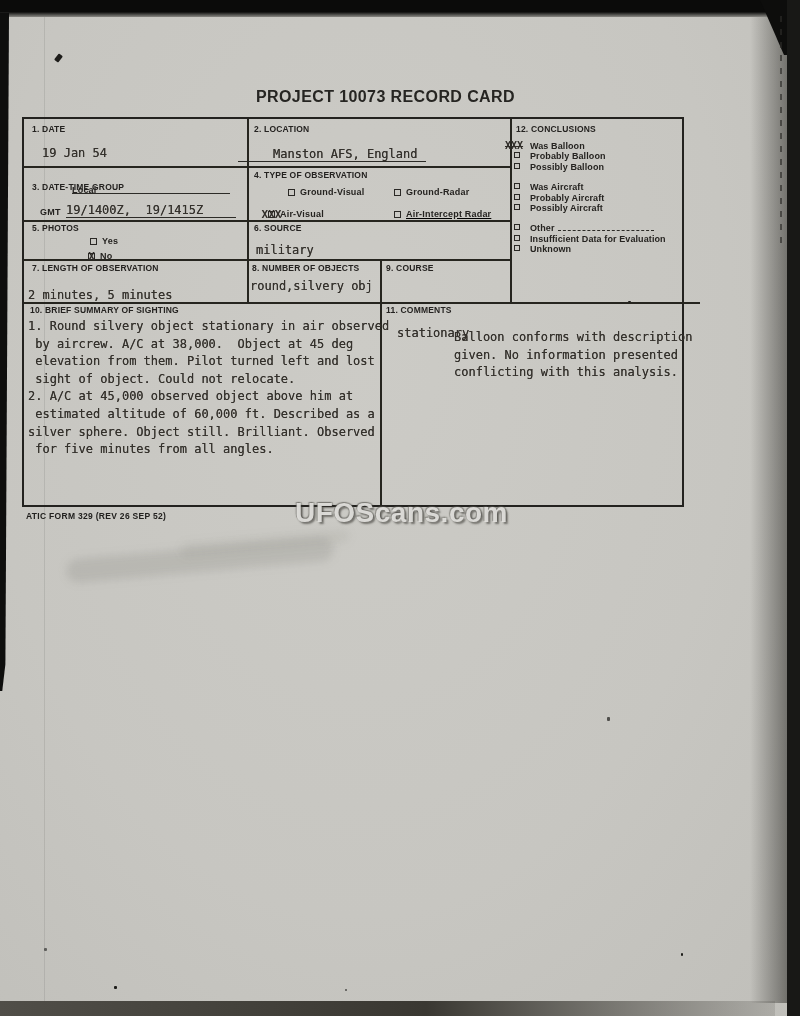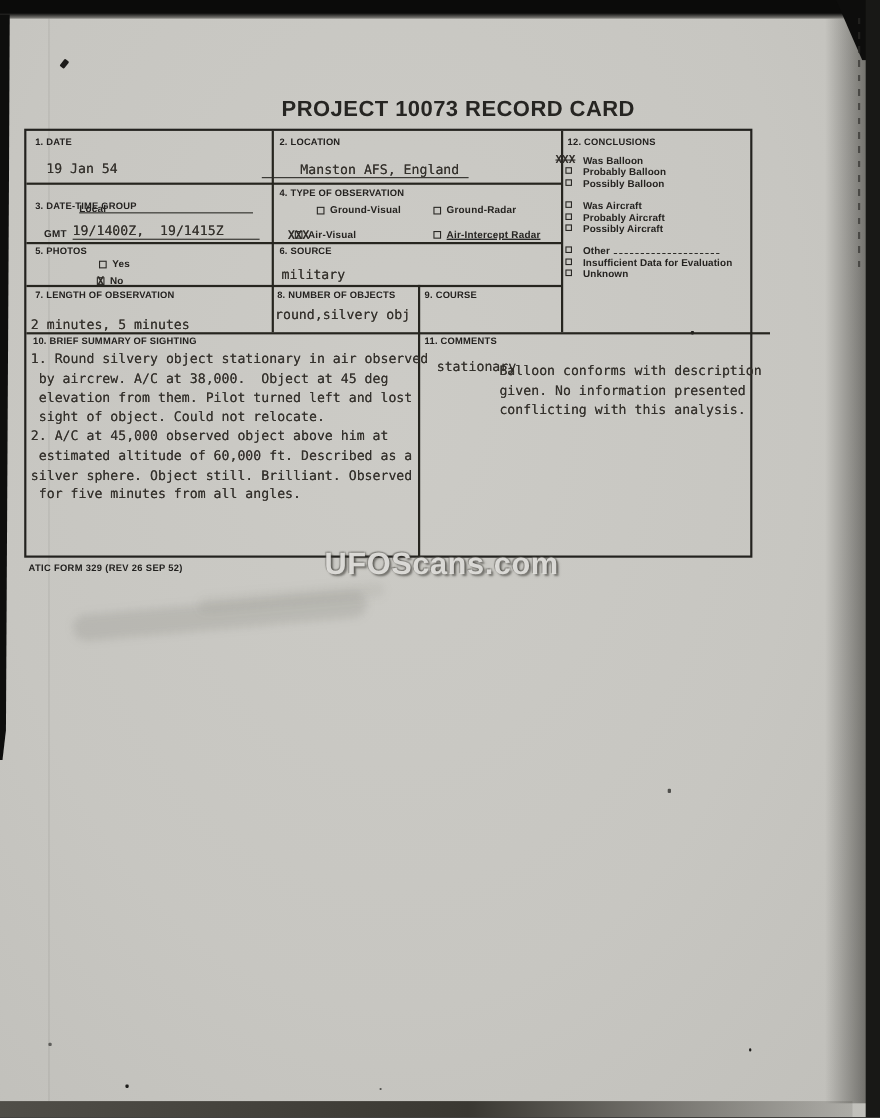--- a/index.html
+++ b/index.html
@@ -23,21 +23,21 @@
     background:repeating-linear-gradient(to bottom,#2c2b28 0 6px, transparent 6px 13px); opacity:.65; z-index:9; }
   .edge-bottom { position:absolute; left:0; top:1001px; width:775px; height:15px;
     background:linear-gradient(to right,#504e48 0%,#3a3832 55%, rgba(58,56,50,0.15) 100%); z-index:9; }
   .crease { position:absolute; left:44px; top:15px; width:1px; height:986px; background:rgba(60,58,54,0.12); z-index:1; }
   .smudge { position:absolute; left:66px; top:548px; width:268px; height:24px; background:rgba(88,86,80,0.14);
     transform:rotate(-5deg); border-radius:14px; filter:blur(4px); z-index:1; }
   .smudge2 { position:absolute; left:180px; top:536px; width:170px; height:14px; background:rgba(88,86,80,0.08);
     transform:rotate(-5deg); border-radius:10px; filter:blur(4px); z-index:1; }
   .speck { position:absolute; background:#1d1c1a; border-radius:1px; z-index:2; }
   
-  .title { position:absolute; left:256px; top:88px; font-weight:bold; font-size:20px; letter-spacing:.4px;
+  .title { position:absolute; left:256px; top:88px; font-weight:bold; font-size:16px; letter-spacing:.4px;
     color:#262522; z-index:5; }
   .footer { position:absolute; left:26px; top:511px; font-weight:bold; font-size:8.5px; letter-spacing:.3px;
     color:#22211f; z-index:5; }
   .watermark { position:absolute; left:295px; top:497px; font-weight:bold; font-size:28px; letter-spacing:.5px;
     color:rgba(228,227,223,0.92); z-index:8;
     text-shadow:2px 2px 2px rgba(55,53,48,0.6), -1px -1px 1px rgba(90,88,82,0.55), 1px -1px 1px rgba(70,68,62,0.35); }
   
   .card { position:absolute; left:22px; top:117px; width:662px; height:390px;
     border:2px solid #23221f; z-index:3; }
   .hline,.vline { position:absolute; background:#26251f; }

